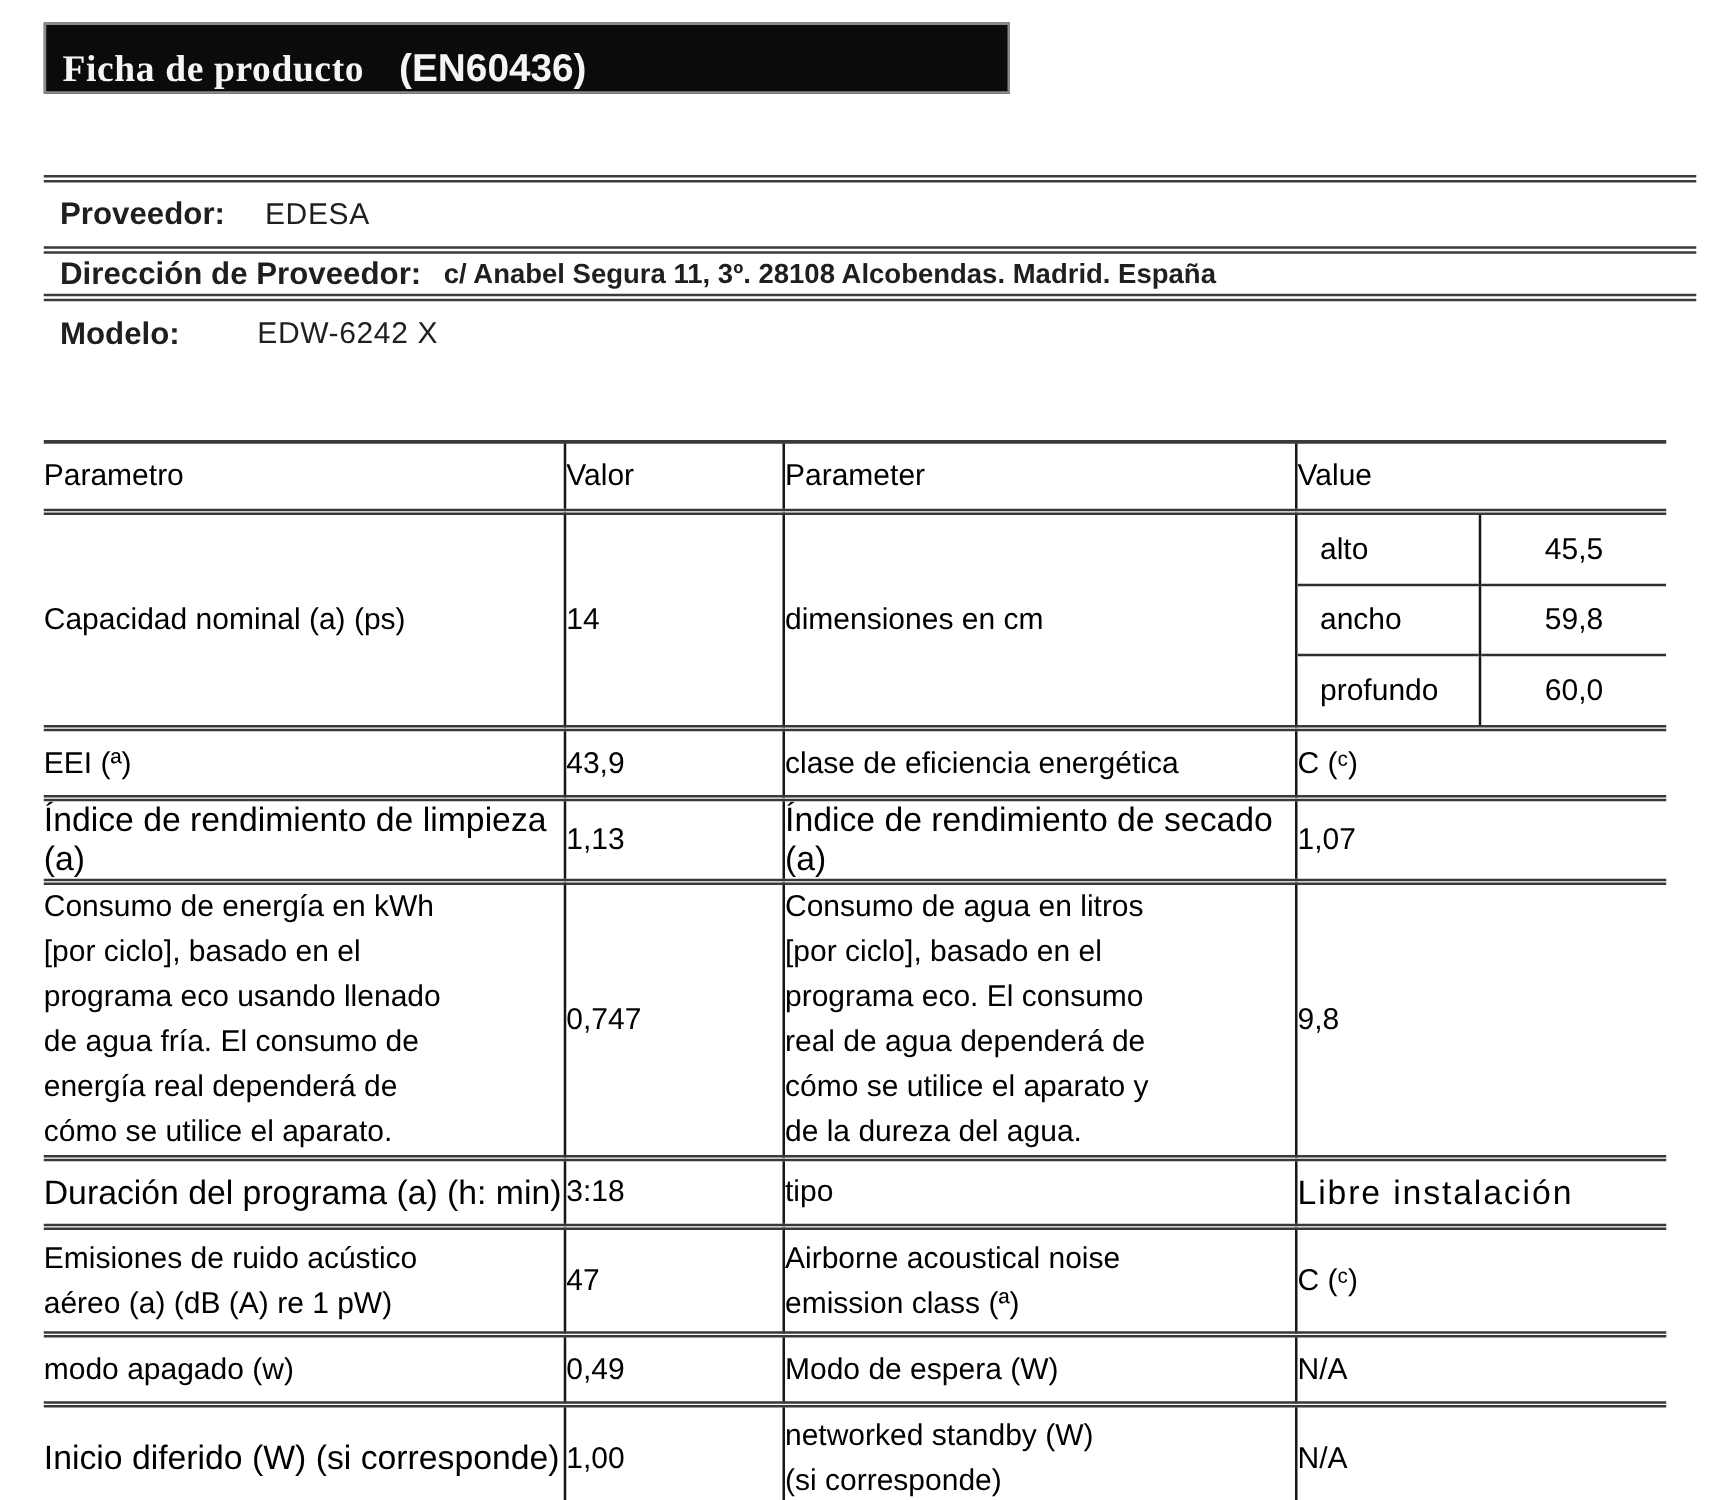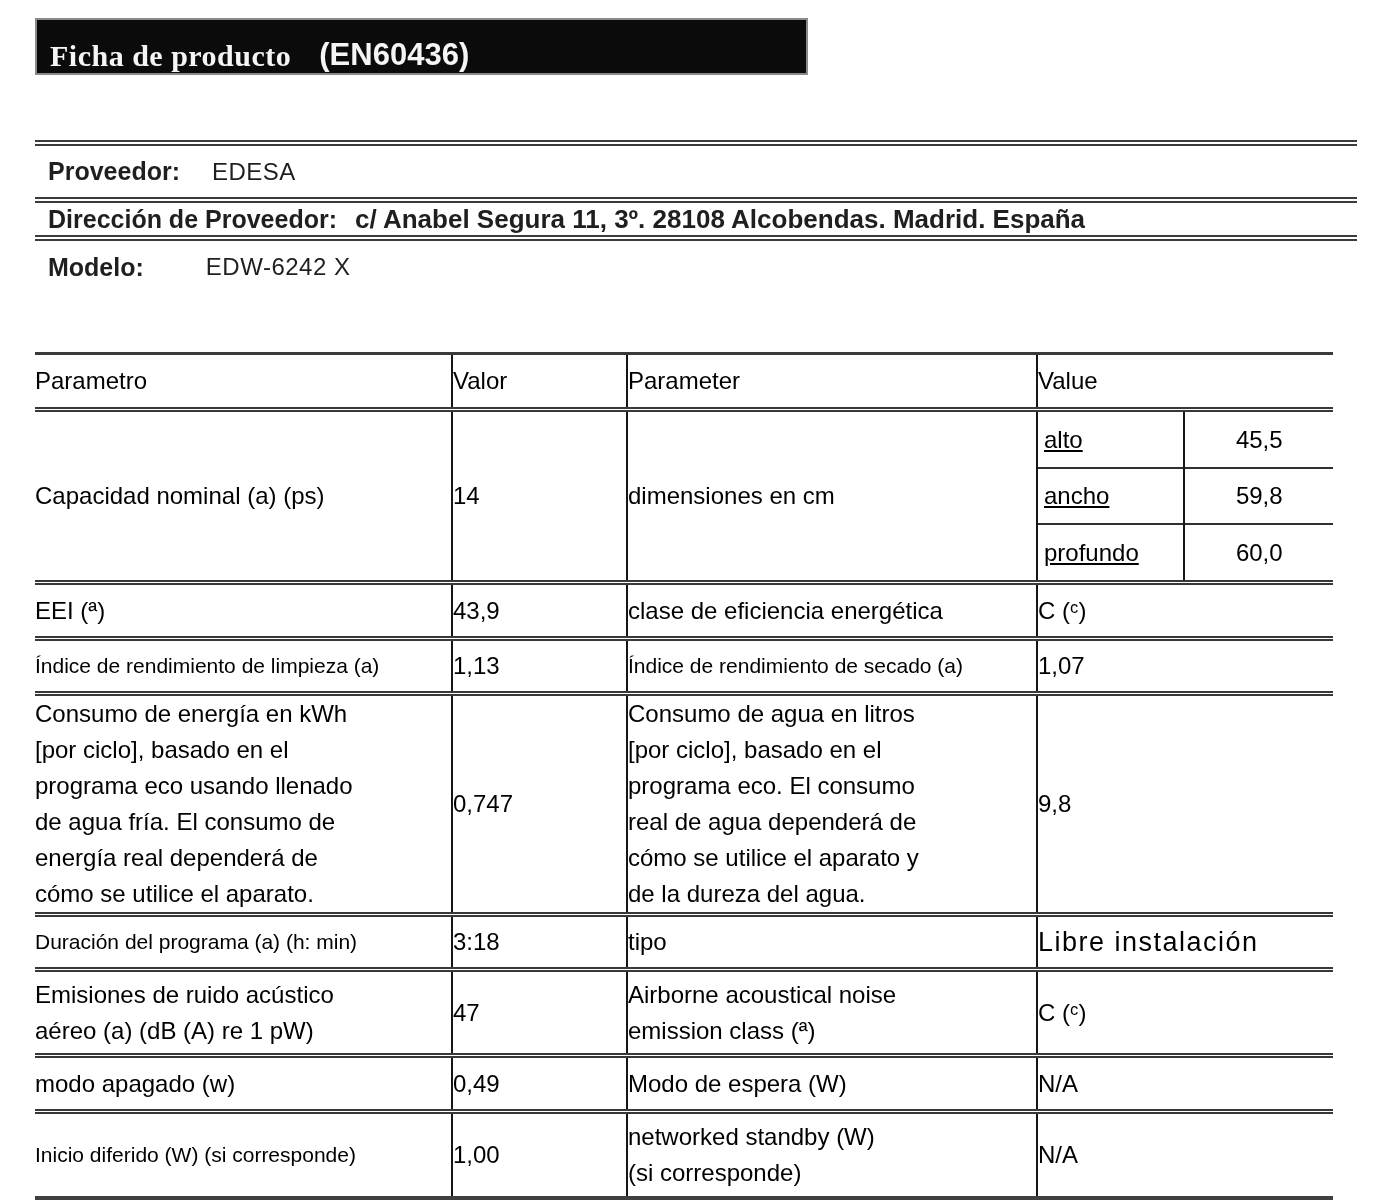--- a/index.html
+++ b/index.html
@@ -36,21 +36,21 @@
   .info-row{
     box-sizing:border-box;
     border-top:6px double #3b3b3b;
     display:flex;align-items:center;
     padding-left:13px;
   }
   .info-row .lbl{font-weight:bold;font-size:25px;}
   .row-proveedor{height:57px;}
   .row-proveedor .val{margin-left:32px;font-size:24px;letter-spacing:.5px;}
   .row-direccion{height:38px;}
-  .row-direccion .val{margin-left:18px;font-size:26px;font-weight:bold;}
+  .row-direccion .val{margin-left:18px;font-size:22px;font-weight:bold;}
   .row-modelo{height:58px;}
   .row-modelo .val{margin-left:62px;font-size:24px;letter-spacing:.5px;}
   .row-ficha{height:57px;}
   
   table.fiche{
     position:absolute;left:35px;top:352px;
     width:1298px;
     border-collapse:collapse;table-layout:fixed;
     border-top:3px solid #3a3a3a;
     font-size:24px;color:#000000;
@@ -61,29 +61,29 @@
     padding:0;
     overflow:hidden;
   }
   table.fiche td:first-child{border-left:none;}
   table.fiche tr{border-bottom:5px double #383838;}
   table.fiche tr.last{border-bottom:4px solid #404040;}
   td.cL{padding-left:13px;padding-right:8px;text-align:left;}
   td.cL3{padding-left:24px;padding-right:8px;text-align:left;}
   td.cC{text-align:left;margin-left:44px;}
   .pre{white-space:pre-line;line-height:36px;padding-top:8px;padding-bottom:8px;margin-left:11px;}
-  .squeeze{font-size:21px;}
+  .squeeze{font-size:27px;}
   .libre{font-size:27px;letter-spacing:1.5px;}
   
   table.dims{
     width:100%;height:100%;
     border-collapse:collapse;table-layout:fixed;
   }
   table.dims td{border-left:2px solid #161616;vertical-align:middle;}
-  table.dims td:first-child{border-left:none;padding-left:6px;text-align:left;text-decoration:underline;}
+  table.dims td:first-child{border-left:none;padding-left:18px;text-align:left;}
   table.dims td:last-child{text-align:center;}
   table.dims tr{border-bottom:2px solid #2f2f2f;}
   table.dims tr:last-child{border-bottom:none;}
 </style>
 </head>
 <body>
 
 <div class="page">
 
   <div class="title-bar">

